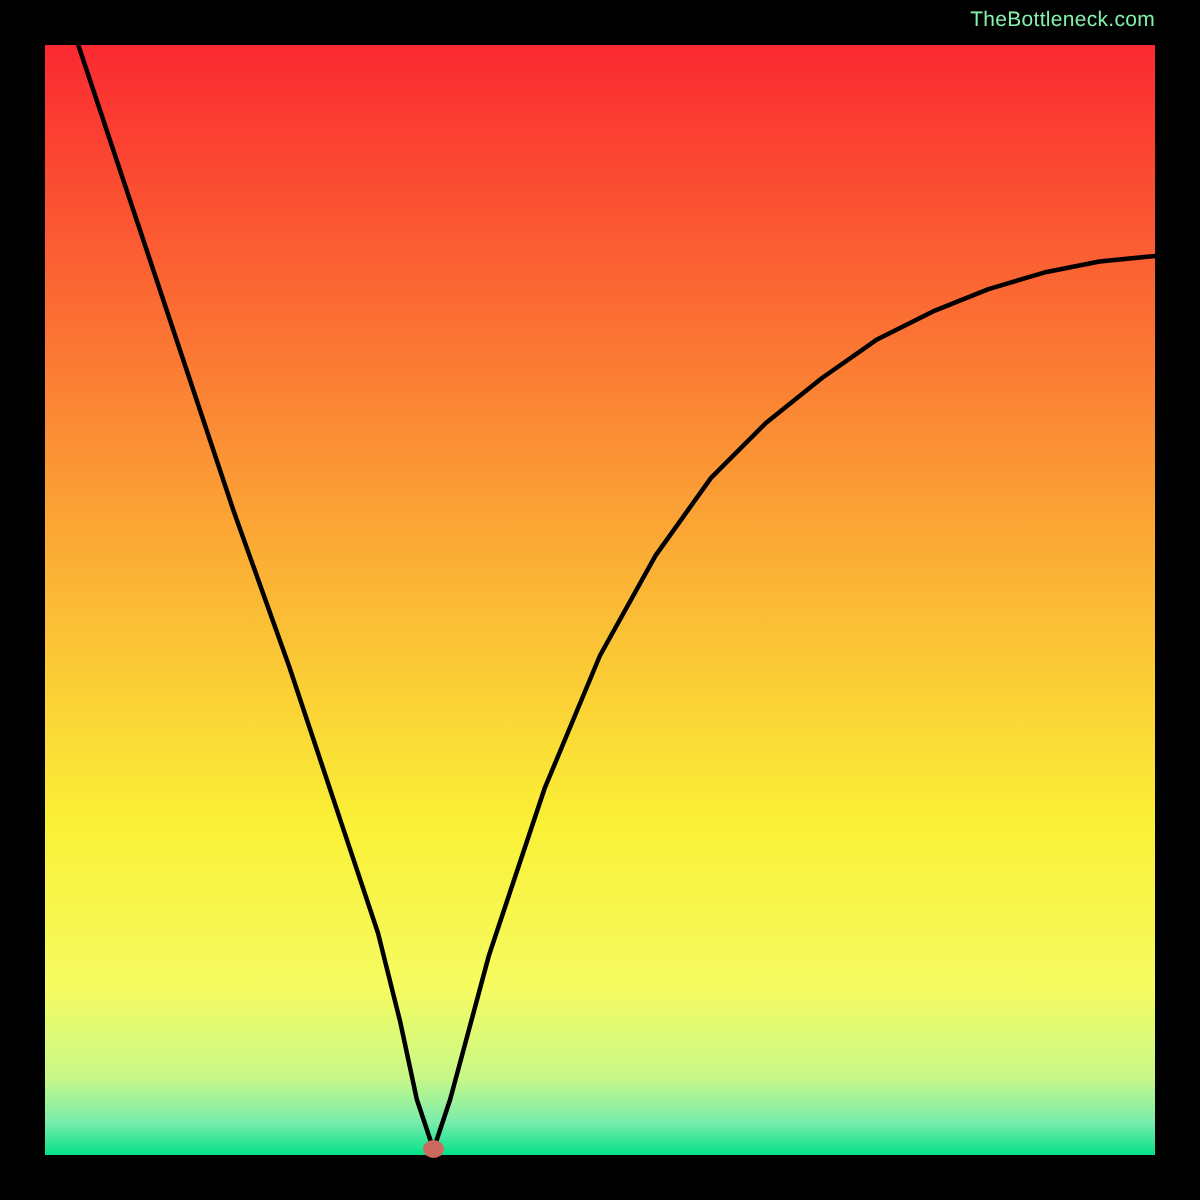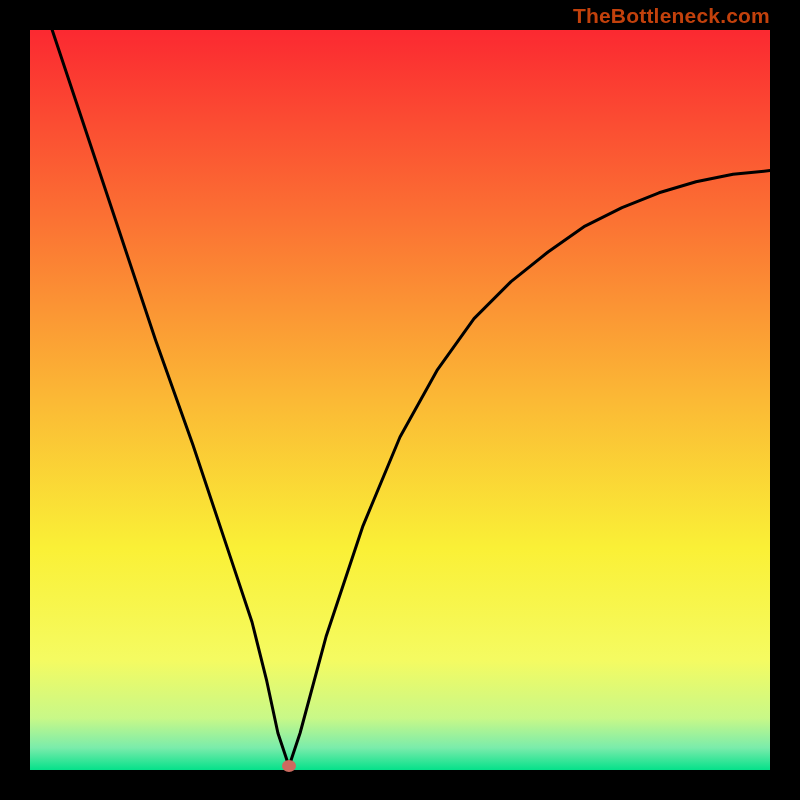--- a/index.html
+++ b/index.html
@@ -23,24 +23,24 @@
     position: absolute;
     left: 0;
     top: 0;
     width: 740px;
     height: 740px;
   }
   .watermark {
     position: absolute;
     top: 4px;
     right: 30px;
-    color: #c2410c;
-    font-size: 21px;
+    color: #86efac;
+    font-size: 14px;
     letter-spacing: 0.2px;
-    font-weight: 700;
+    font-weight: 400;
   }
   svg.curve {
     position: absolute;
     left: 0;
     top: 0;
   }
   .marker {
     position: absolute;
     width: 14px;
     height: 12px;

